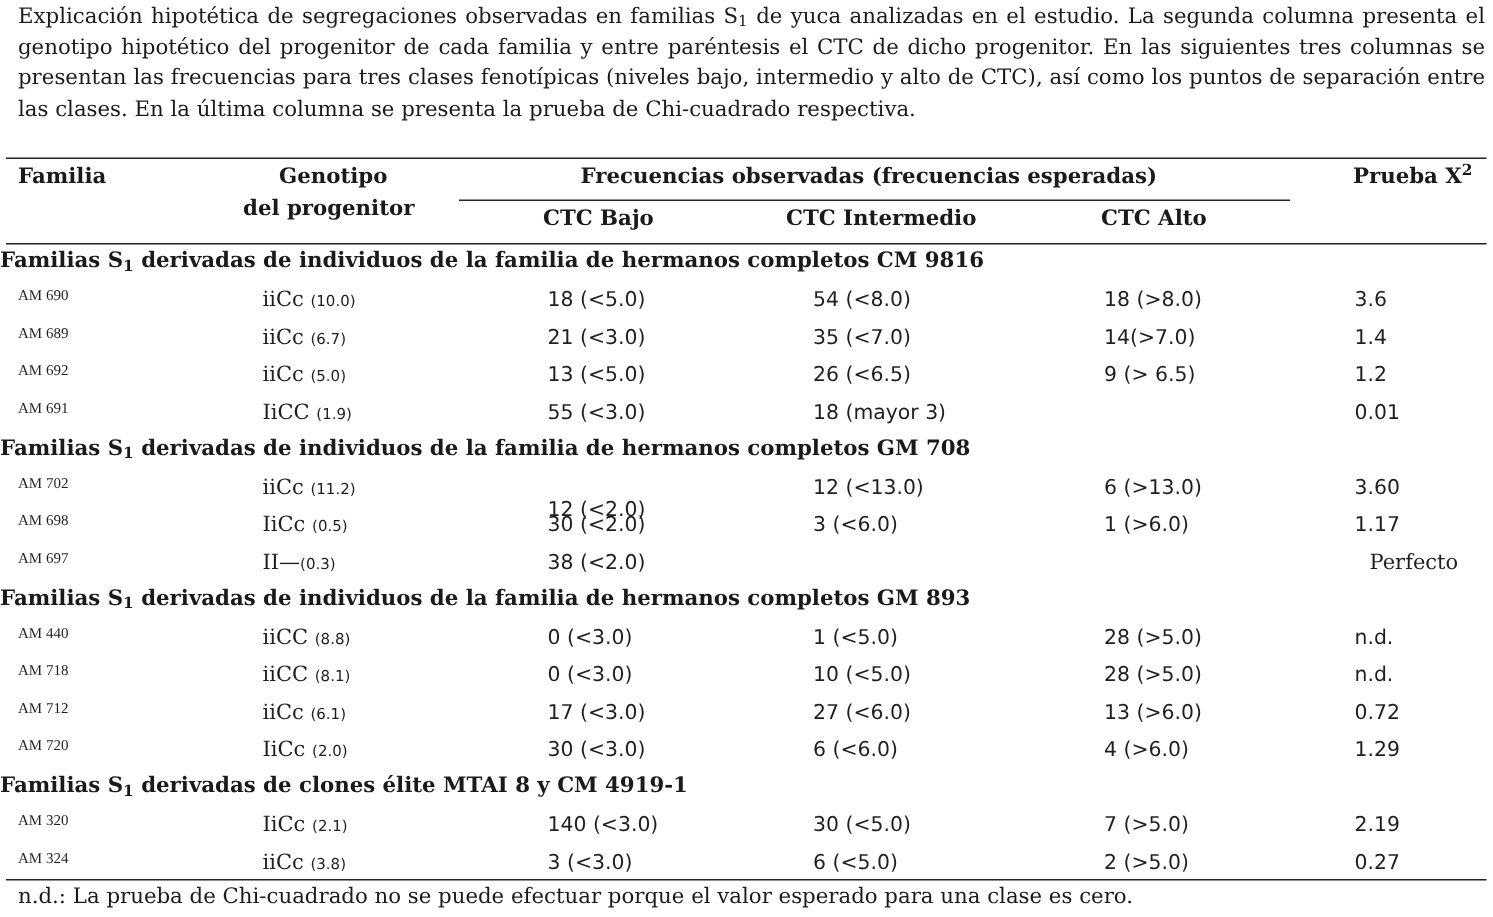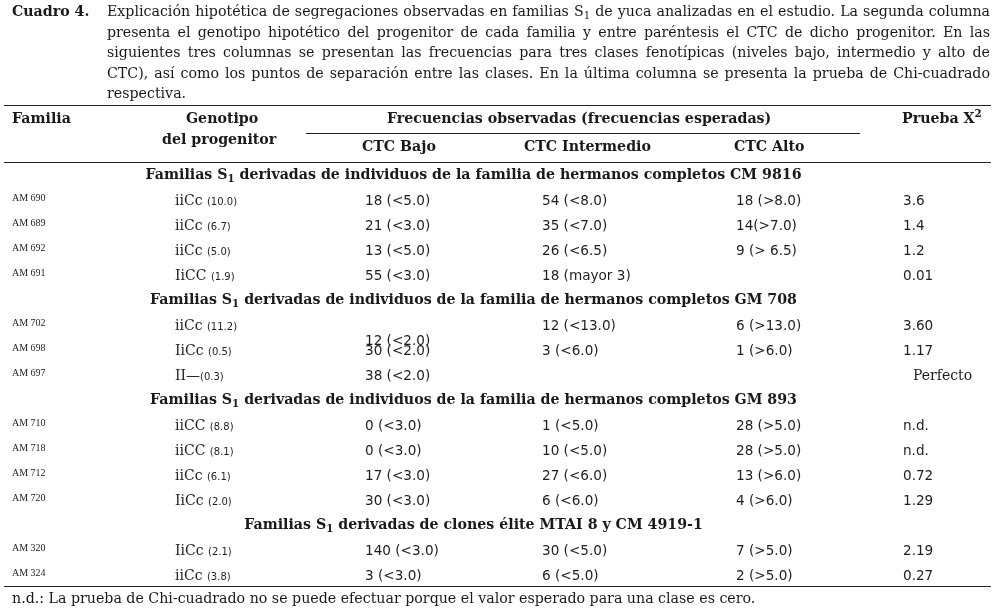--- a/index.html
+++ b/index.html
@@ -18,42 +18,41 @@
     font-weight: bold; white-space: nowrap; width: 95px; flex: 0 0 95px;
   }
   .caption-text { text-align: justify; flex: 1; }
   sub { font-size: 0.72em; vertical-align: -0.25em; line-height: 0; }
   sup { font-size: 0.72em; vertical-align: 0.55em; line-height: 0; }
 
   .rule { position: absolute; height: 0; border-top: 1.6px solid #222; }
 
   .th { position: absolute; font-weight: bold; font-size: 14.2px; white-space: nowrap; }
   .group {
-    position: absolute; left: 0; width: 947px; text-align: center;
+    position: absolute; left: 0; width: 947px; text-align: left;
     font-weight: bold; font-size: 14.2px; white-space: nowrap;
   }
   .group span.inner { position: relative; left: 0; }
   .cell {
     position: absolute; font-family: "DejaVu Sans", "Liberation Sans", sans-serif;
     font-size: 13.6px; white-space: nowrap; color: #1f1f1f;
   }
   .cell.fam { font-family: Liberation Serif, serif; font-size: 10px; }
   .cell.gen { font-family: "DejaVu Serif", "Liberation Serif", serif; font-size: 14px; }
   .cell.gen .paren { font-family: "DejaVu Sans", "Liberation Sans", sans-serif; font-size: 10px; }
   .cell.chi-perfect { font-family: "DejaVu Serif", "Liberation Serif", serif; font-size: 14px; }
   .footnote {
     position: absolute; left: 12px; top: 590px;
     font-size: 14.2px; white-space: nowrap;
   }
 </style>
 </head>
 <body>
 
 <div class="caption">
-  <div class="caption-label">Cuadro 4.</div>
   <div class="caption-text"><span>Explicación hipotética de segregaciones observadas en familias S</span><sub>1</sub><span> de yuca analizadas en el estudio. La segunda columna presenta el genotipo hipotético del progenitor de cada familia y entre paréntesis el CTC de dicho progenitor. En las siguientes tres columnas se presentan las frecuencias para tres clases fenotípicas (niveles bajo, intermedio y alto de CTC), así como los puntos de separación entre las clases. En la última columna se presenta la prueba de Chi-cuadrado respectiva.</span></div>
 </div>
 
 <div class="rule" style="left:4px; width:987px; top:105px;"></div>
 <div class="rule" style="left:306px; width:554px; top:133px; border-top-width:1.3px;"></div>
 <div class="rule" style="left:4px; width:987px; top:162px;"></div>
 
 <div class="th" style="left:12px; top:110px;">Familia</div>
 <div class="th" style="left:186px; top:110px;">Genotipo</div>
 <div class="th" style="left:162px; top:131px;">del progenitor</div>
@@ -117,21 +116,21 @@
     <div>
       <div class="cell fam" style="left: 12px; top: 367px;">AM 697</div>
       <div class="cell gen" style="left: 175px; top: 367px;"><span>II—</span><span></span><span class="paren">(0.3)</span></div>
       <div class="cell " style="left: 365px; top: 367px;">38 (&lt;2.0)</div>
       <div class="cell " style="left: 542px; top: 367px;"></div>
       <div class="cell " style="left: 736px; top: 367px;"></div>
       <div class="cell chi-perfect" style="left: 913px; top: 367px;">Perfecto</div>
     </div>
     <div class="group" style="top: 391px;"><span class="inner"><span>Familias S</span><sub>1</sub><span> derivadas de individuos de la familia de hermanos completos GM 893</span></span></div>
     <div>
-      <div class="cell fam" style="left: 12px; top: 417px;">AM 710</div>
+      <div class="cell fam" style="left: 12px; top: 417px;">AM 440</div>
       <div class="cell gen" style="left: 175px; top: 417px;"><span>iiCC</span><span> </span><span class="paren">(8.8)</span></div>
       <div class="cell " style="left: 365px; top: 417px;">0 (&lt;3.0)</div>
       <div class="cell " style="left: 542px; top: 417px;">1 (&lt;5.0)</div>
       <div class="cell " style="left: 736px; top: 417px;">28 (&gt;5.0)</div>
       <div class="cell " style="left: 903px; top: 417px;">n.d.</div>
     </div>
     <div>
       <div class="cell fam" style="left: 12px; top: 442px;">AM 718</div>
       <div class="cell gen" style="left: 175px; top: 442px;"><span>iiCC</span><span> </span><span class="paren">(8.1)</span></div>
       <div class="cell " style="left: 365px; top: 442px;">0 (&lt;3.0)</div>

